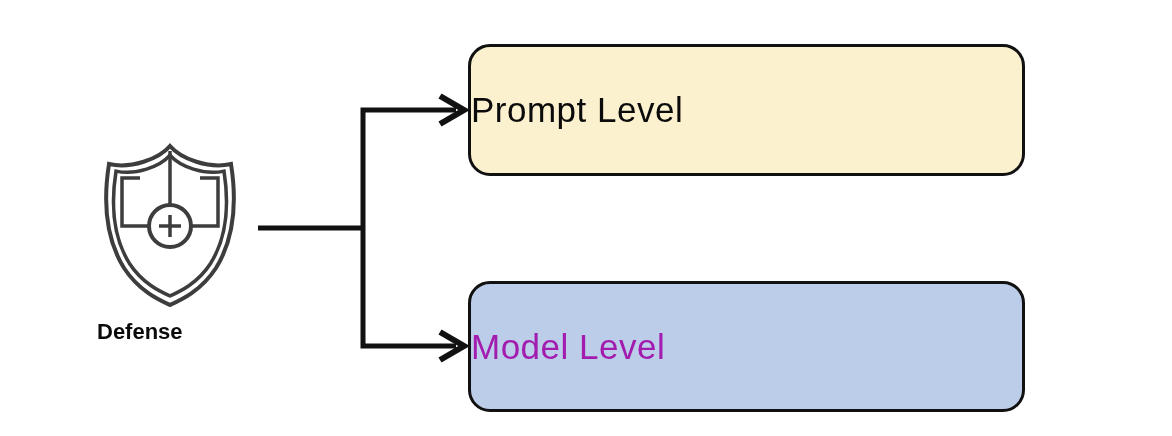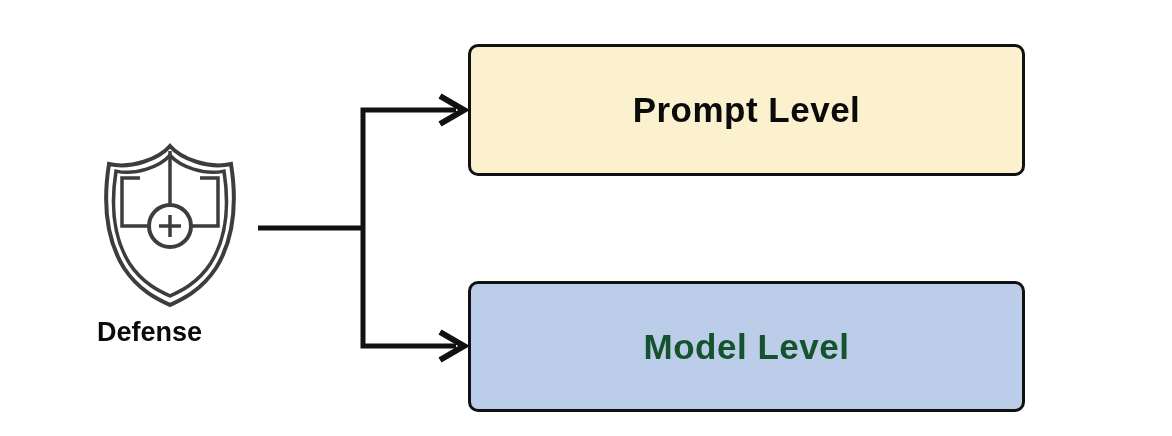--- a/index.html
+++ b/index.html
@@ -44,40 +44,40 @@
   .shield-icon line {
     fill: none;
     stroke: #3d3d3d;
     stroke-linecap: butt;
     stroke-linejoin: miter;
   }
   .root-label {
     position: absolute;
     left: 97px;
     top: 314px;
-    font-size: 27px;
+    font-size: 22px;
     line-height: 36px;
     font-weight: bold;
     color: #0b0b0b;
     white-space: nowrap;
     text-align: center;
   }
   .node {
     position: absolute;
     left: 468px;
     width: 557px;
     height: 132px;
     box-sizing: border-box;
     border: 3px solid #111111;
-    border-radius: 10px;
+    border-radius: 22px;
     display: flex;
     align-items: center;
-    justify-content: center;
+    justify-content: flex-start;
     font-size: 35px;
-    font-weight: bold;
+    font-weight: normal;
     color: #0b0b0b;
     letter-spacing: 0.5px;
   }
   .node-prompt { top: 44px; }
   .node-model  { top: 281px; height: 131px; }
 </style>
 </head>
 <body>
 
 <div class="canvas">
@@ -111,17 +111,17 @@
   </svg>
 
   <div class="root-label">
     <div>Defense</div>
   </div>
 
   <div class="node node-prompt" style="background-color: rgb(251, 241, 207); border-color: rgb(17, 17, 17); color: rgb(11, 11, 11);">
     <span>Prompt Level</span>
   </div>
 
-  <div class="node node-model" style="background-color: rgb(188, 205, 233); border-color: rgb(17, 17, 17); color: #14532d;">
+  <div class="node node-model" style="background-color: rgb(188, 205, 233); border-color: rgb(17, 17, 17); color: #a21caf;">
     <span>Model Level</span>
   </div>
 
 </div>
 
 </body></html>

